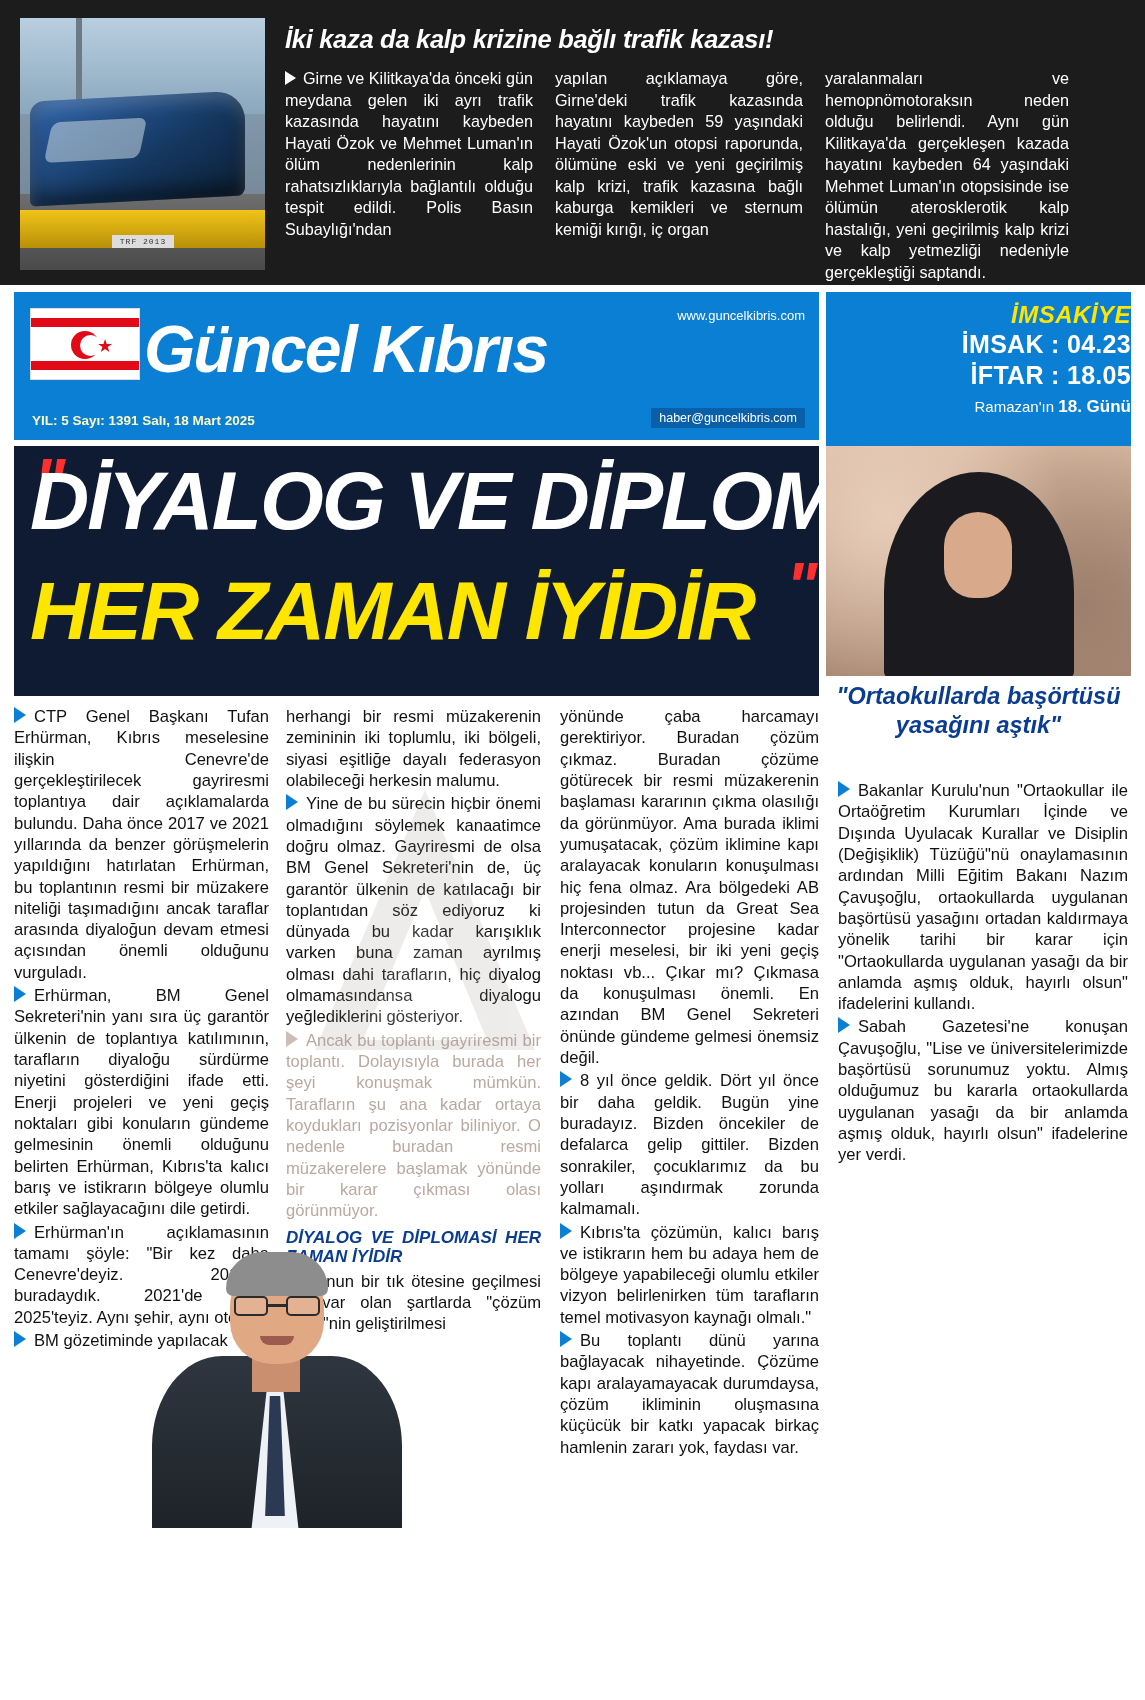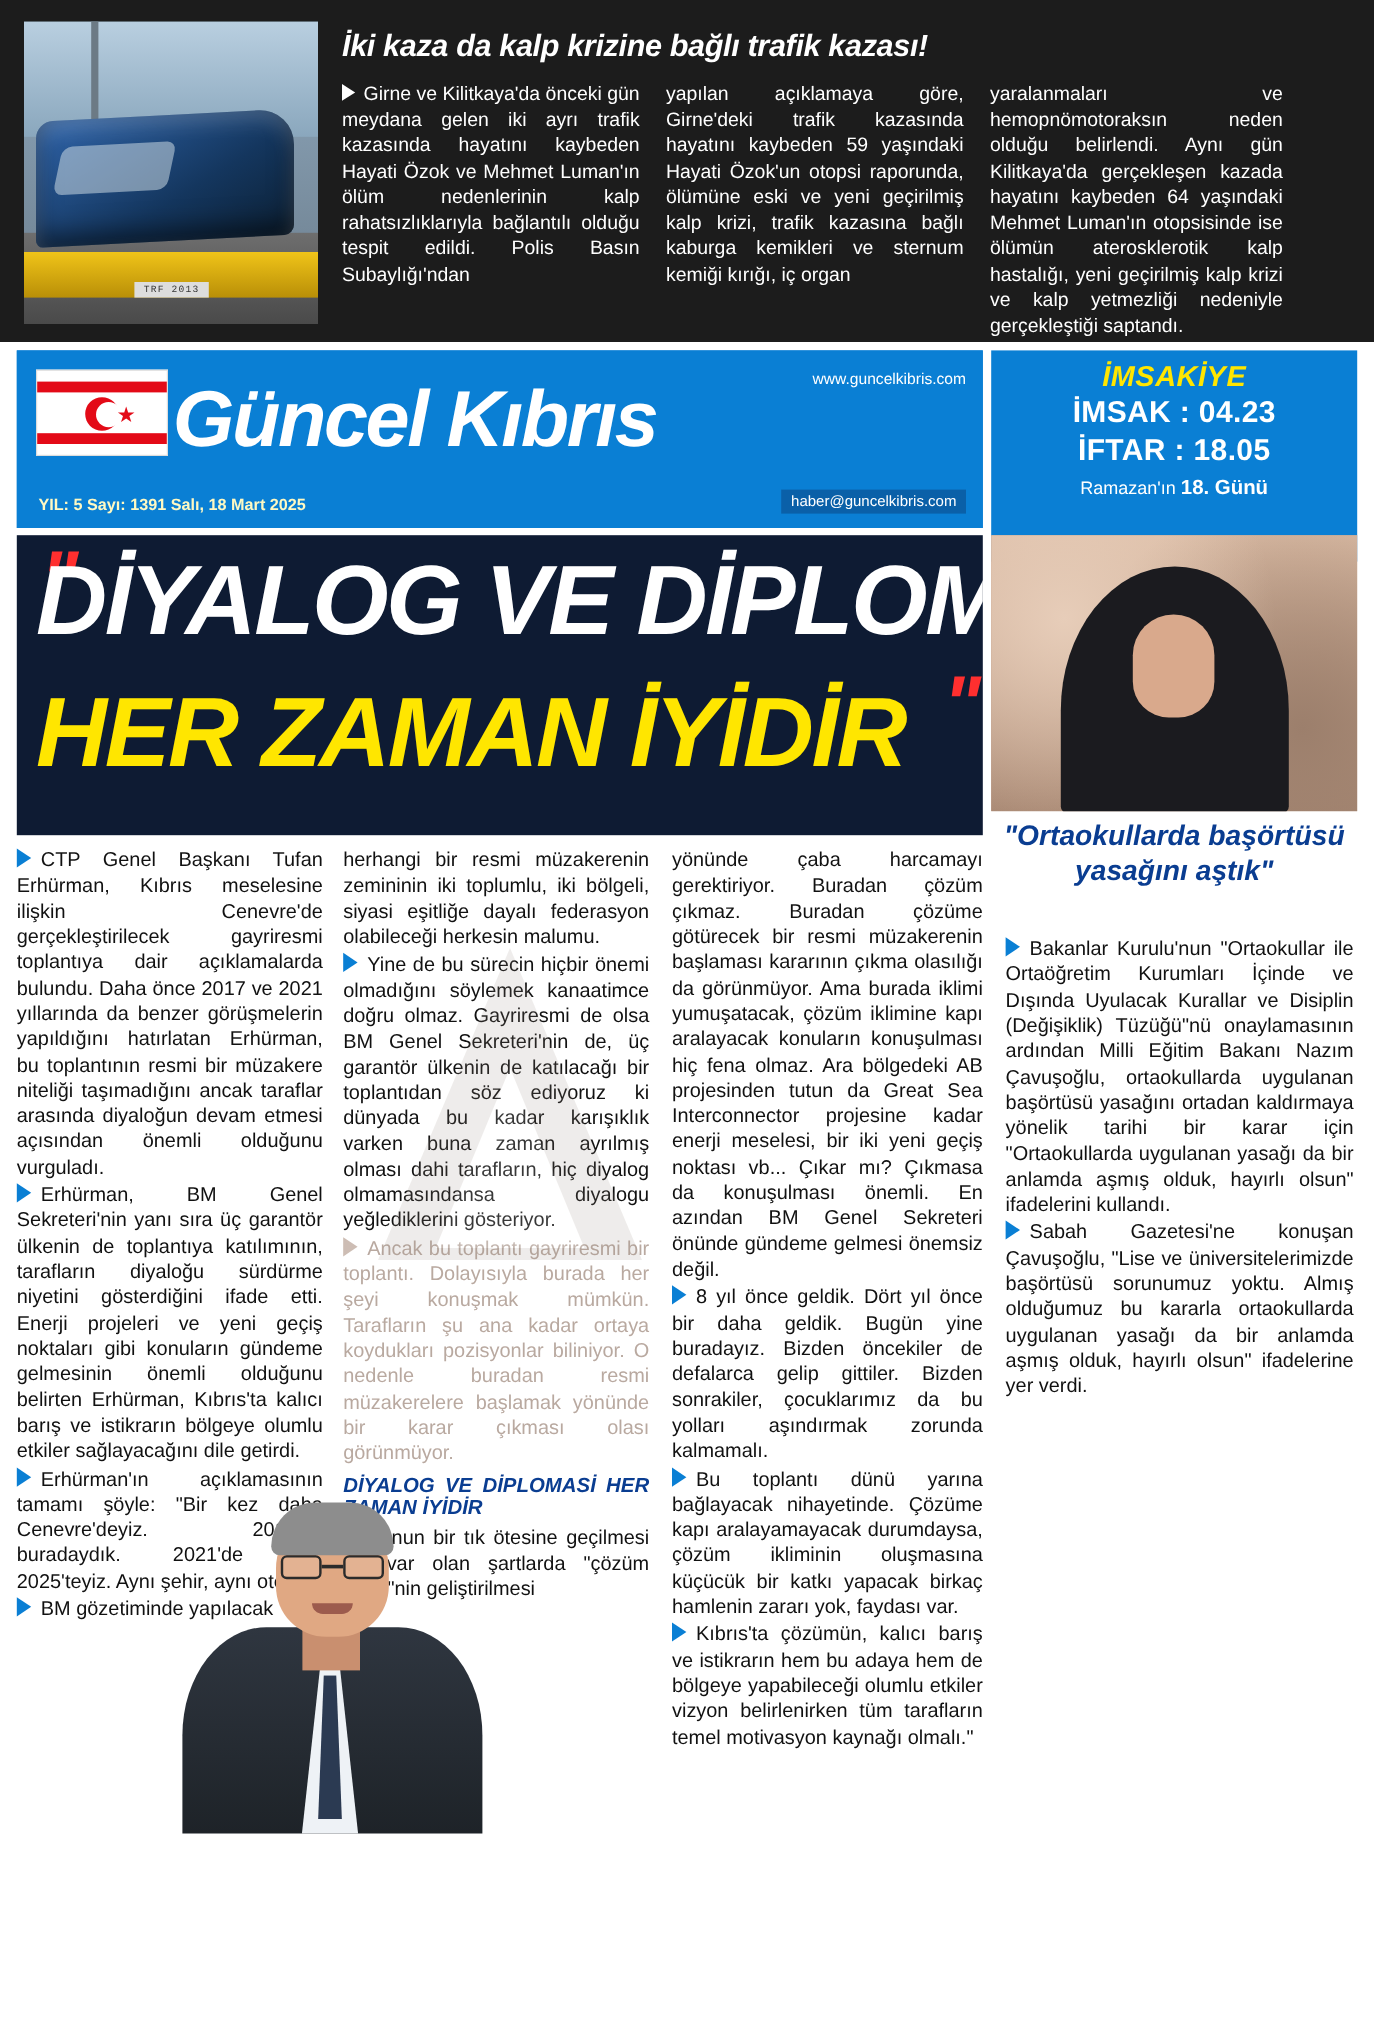--- a/index.html
+++ b/index.html
@@ -99,21 +99,21 @@
     font-size:12.5px; padding:3px 8px;
   }
   .issue {
     position:absolute; left:16px; bottom:10px; color:#fef9c3; font-size:13.5px;
     font-weight:bold;
   }
 
   
   .imsakiye {
     position:absolute; left:826px; top:292px; width:305px; height:176px;
-    background:#0a7fd4; color:#fff; text-align:center;
+    background:#0a7fd4; color:#fff; text-align:right;
   }
   .imsakiye .title {
     margin-top:9px; color:#ffe600; font-size:24px; font-weight:bold; font-style:italic;
     letter-spacing:.5px;
   }
   .imsakiye .row {
     font-size:25px; font-weight:bold; line-height:1.22; letter-spacing:.3px;
   }
   .imsakiye .day { font-size:15px; margin-top:7px; }
   .imsakiye .day b { font-size:17px; }
@@ -351,24 +351,24 @@
         <span class="arrow-b"></span><span>Bunun bir tık ötesine geçilmesi ise var olan şartlarda "çözüm iklimi"nin geliştirilmesi</span>
       </div>
     </div>
 
     <div class="col c3">
       <div class="p">yönünde çaba harcamayı gerektiriyor. Buradan çözüm çıkmaz. Buradan çözüme götürecek bir resmi müzakerenin başlaması kararının çıkma olasılığı da görünmüyor. Ama burada iklimi yumuşatacak, çözüm iklimine kapı aralayacak konuların konuşulması hiç fena olmaz. Ara bölgedeki AB projesinden tutun da Great Sea Interconnector projesine kadar enerji meselesi, bir iki yeni geçiş noktası vb... Çıkar mı? Çıkmasa da konuşulması önemli. En azından BM Genel Sekreteri önünde gündeme gelmesi önemsiz değil.</div>
       <div class="p">
         <span class="arrow-b"></span><span>8 yıl önce geldik. Dört yıl önce bir daha geldik. Bugün yine buradayız. Bizden öncekiler de defalarca gelip gittiler. Bizden sonrakiler, çocuklarımız da bu yolları aşındırmak zorunda kalmamalı.</span>
       </div>
       <div class="p">
+        <span class="arrow-b"></span><span>Kıbrıs'ta çözümün, kalıcı barış ve istikrarın hem bu adaya hem de bölgeye yapabileceği olumlu etkiler vizyon belirlenirken tüm tarafların temel motivasyon kaynağı olmalı."</span>
+      </div>
+      <div class="p">
         <span class="arrow-b"></span><span>Bu toplantı dünü yarına bağlayacak nihayetinde. Çözüme kapı aralayamayacak durumdaysa, çözüm ikliminin oluşmasına küçücük bir katkı yapacak birkaç hamlenin zararı yok, faydası var.</span>
-      </div>
-      <div class="p">
-        <span class="arrow-b"></span><span>Kıbrıs'ta çözümün, kalıcı barış ve istikrarın hem bu adaya hem de bölgeye yapabileceği olumlu etkiler vizyon belirlenirken tüm tarafların temel motivasyon kaynağı olmalı."</span>
       </div>
     </div>
   </div>
 
   <div class="watermark"></div>
 
   <div class="politician">
     <div class="pol-body"></div>
     <div class="pol-shirt"></div>
     <div class="pol-tie"></div>

